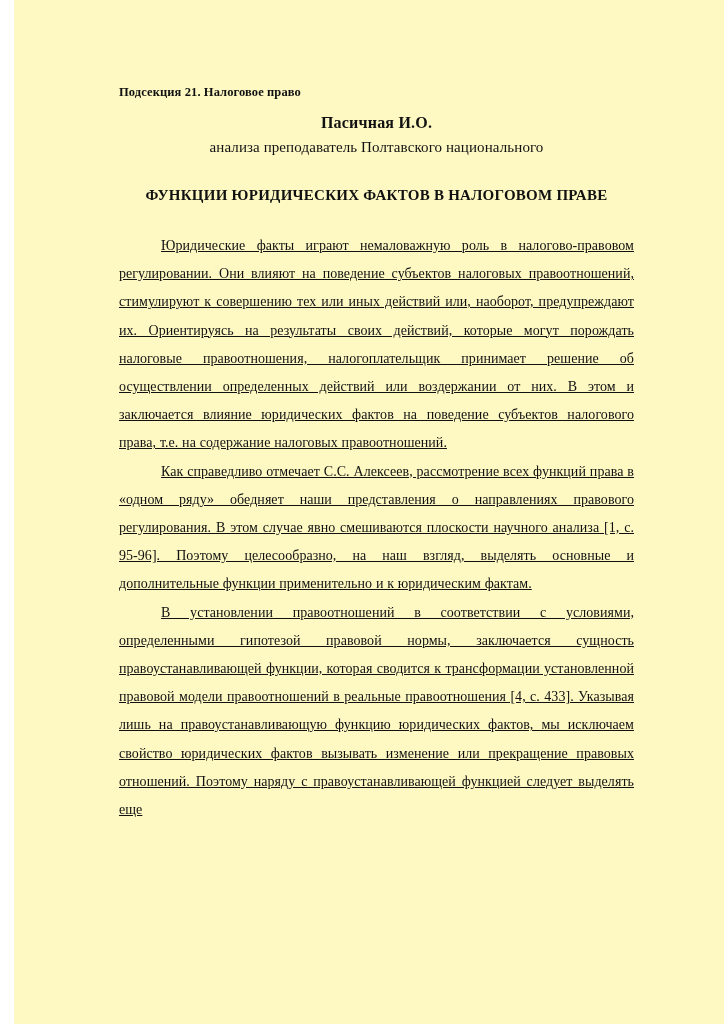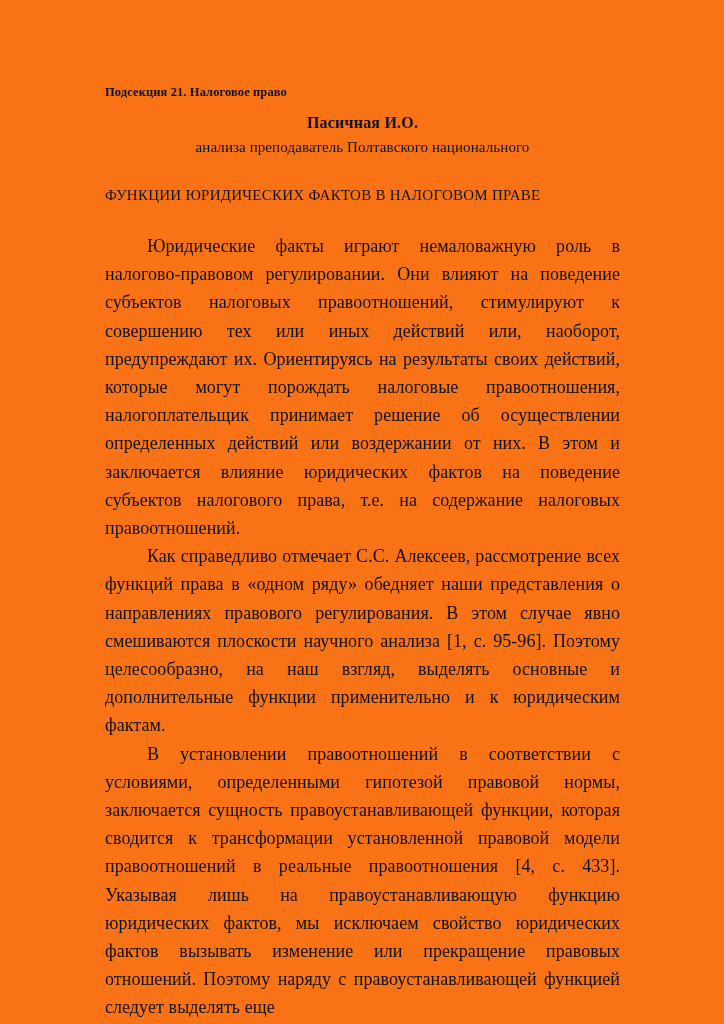--- a/index.html
+++ b/index.html
@@ -14,21 +14,22 @@
     position: relative;
     overflow: hidden;
     font-family: "Liberation Serif", "DejaVu Serif", serif;
     color: #111111;
     -webkit-font-smoothing: antialiased;
   }
 
   .page {
     position: absolute;
     inset: 0;
-    background: #f97316;
+    background: #fef9c3;
+    margin-left: 14px;
   }
 
   .content {
     position: absolute;
     left: 105px;
     top: 84px;
     width: 515px;
   }
 
   
@@ -55,38 +56,40 @@
   }
   .author-affil {
     font-size: 15px;
     line-height: 22px;
     letter-spacing: 0.1px;
     margin: 0;
   }
 
   
   .paper-title {
+    text-align: center;
     font-size: 15px;
-    font-weight: normal;
+    font-weight: bold;
     letter-spacing: 0.25px;
     line-height: 22px;
     margin: 0 0 26px 0;
   }
 
   
   .body-text {
-    font-size: 18px;
+    font-size: 14px;
     line-height: 28.2px;
     text-align: justify;
     text-justify: inter-word;
     text-indent: 42px;
     margin: 0;
     letter-spacing: 0.05px;
     word-spacing: 0.2px;
     hyphens: none;
+    text-decoration: underline;
   }
   .body-text + .body-text {
     margin-top: 0;
   }
 </style>
 </head>
 <body>
 
 <div class="page">
   <div class="content">

